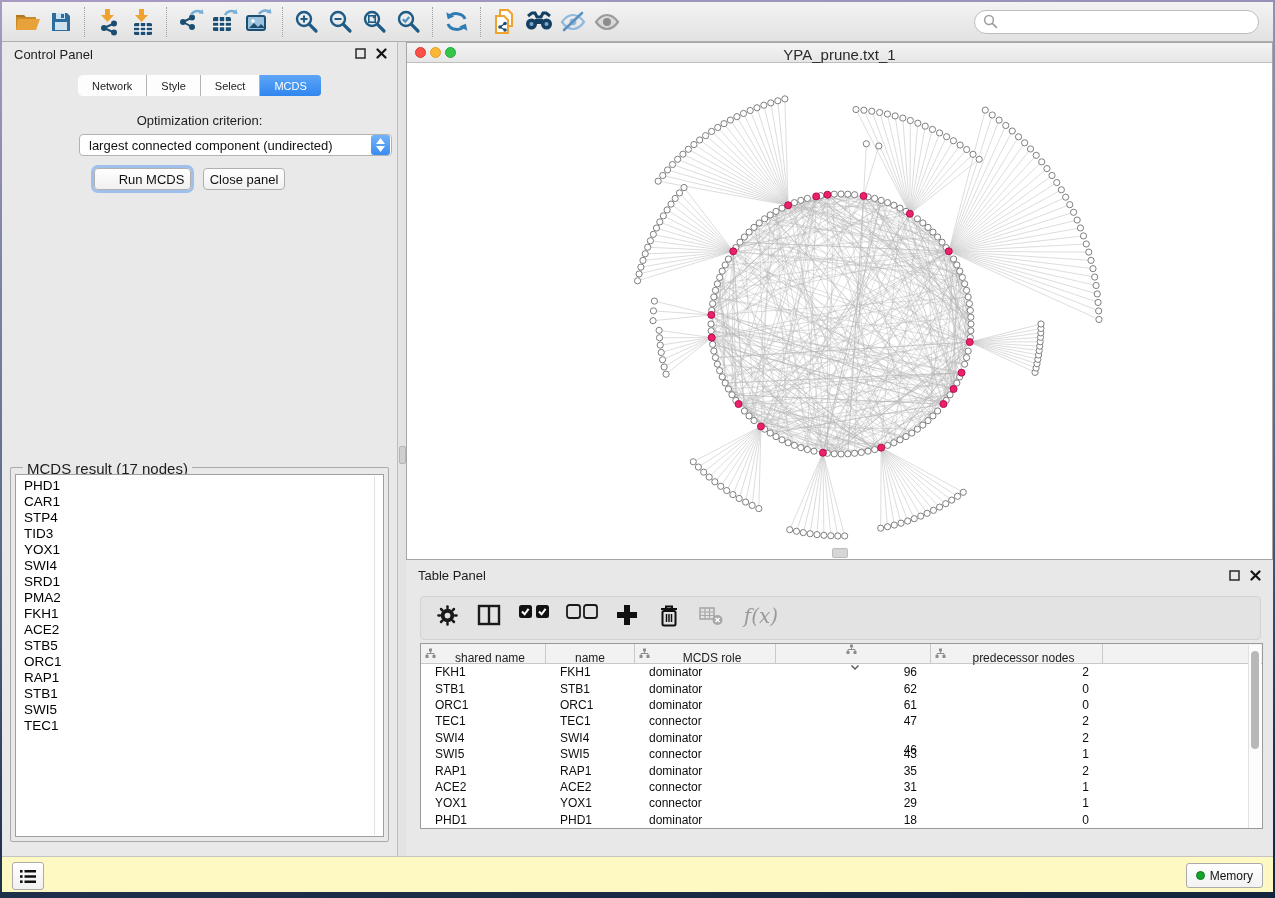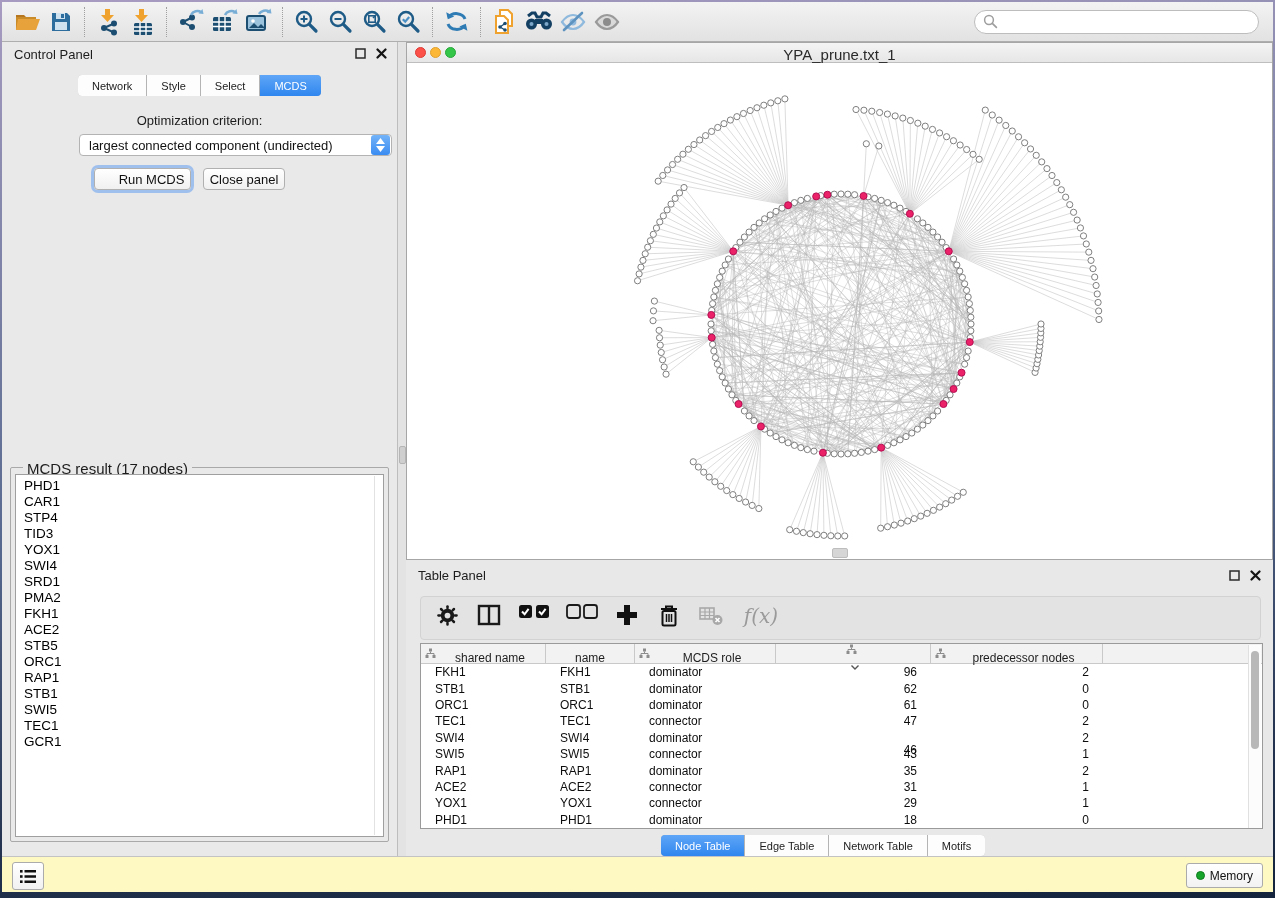--- a/index.html
+++ b/index.html
@@ -274,21 +274,20 @@
           <div class="mcds-item">SRD1</div>
           <div class="mcds-item">PMA2</div>
           <div class="mcds-item">FKH1</div>
           <div class="mcds-item">ACE2</div>
           <div class="mcds-item">STB5</div>
           <div class="mcds-item">ORC1</div>
           <div class="mcds-item">RAP1</div>
           <div class="mcds-item">STB1</div>
           <div class="mcds-item">SWI5</div>
           <div class="mcds-item">TEC1</div>
-          <div class="mcds-item">GCR1</div>
         </div>
     </div>
   </div>
 
   <div class="vsplit">
       <div class="vsplit-handle"></div>
     </div>
 
   <div class="netwin">
     <div class="nettitle">
@@ -1299,26 +1298,20 @@
             <div class="td" style="width: 155px; text-align: right; padding: 0px 14px 0px 0px;">18</div>
             <div class="td" style="width: 172px; text-align: right; padding: 0px 14px 0px 0px;">0</div>
             <div class="td" style="width: 149px; text-align: left; padding: 0px 0px 0px 14px;"></div>
           </div>
         </div>
       <div class="vscroll">
           <div class="vthumb"></div>
         </div>
     </div>
 
-    <div class="seg tp-tabs" id="tp-tabs">
-        <div class="segbtn active">Node Table</div>
-        <div class="segbtn">Edge Table</div>
-        <div class="segbtn">Network Table</div>
-        <div class="segbtn">Motifs</div>
-      </div>
   </div>
 
   <div class="statusbar">
     <div class="sq-btn">
       <svg width="18" height="15" viewBox="0 0 18 15">
           <rect x="1" y="1" width="2.6" height="2.6" fill="#111"></rect>
           <rect x="1" y="6.2" width="2.6" height="2.6" fill="#111"></rect>
           <rect x="1" y="11.4" width="2.6" height="2.6" fill="#111"></rect>
           <path d="M5.5 2.3h11.5M5.5 7.5h11.5M5.5 12.7h11.5" stroke="#111" stroke-width="2.4"></path>
         </svg>

